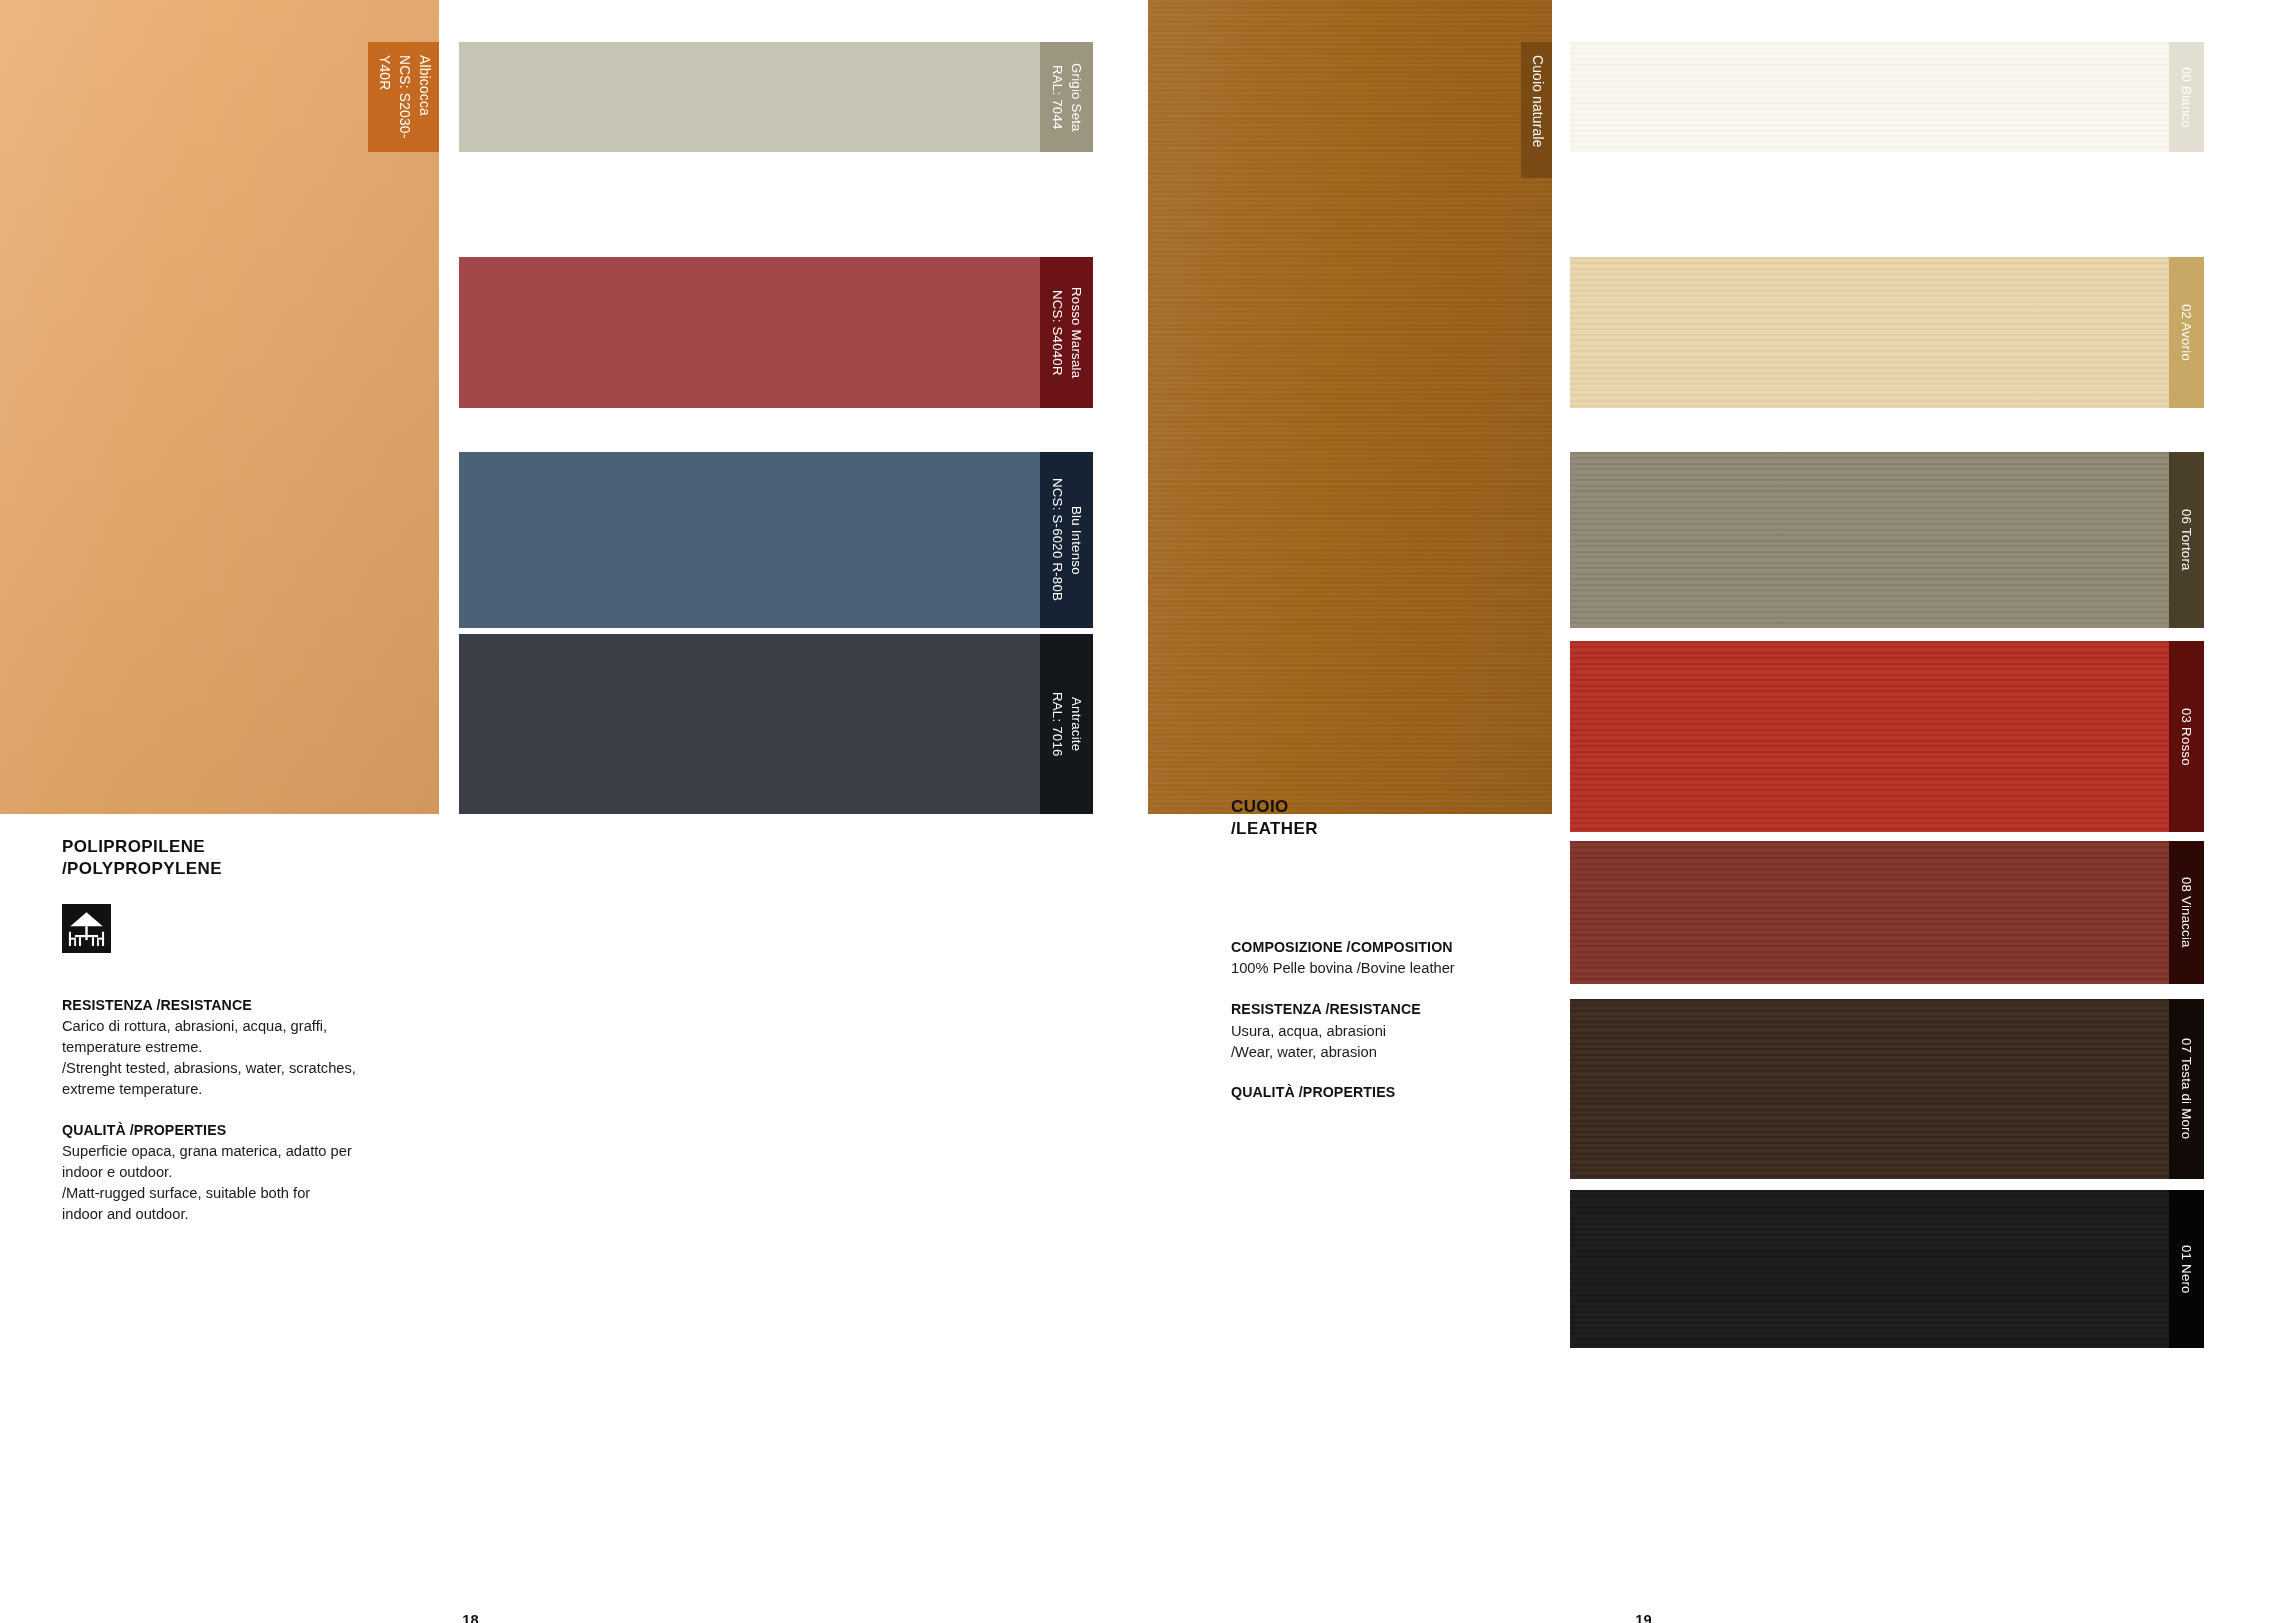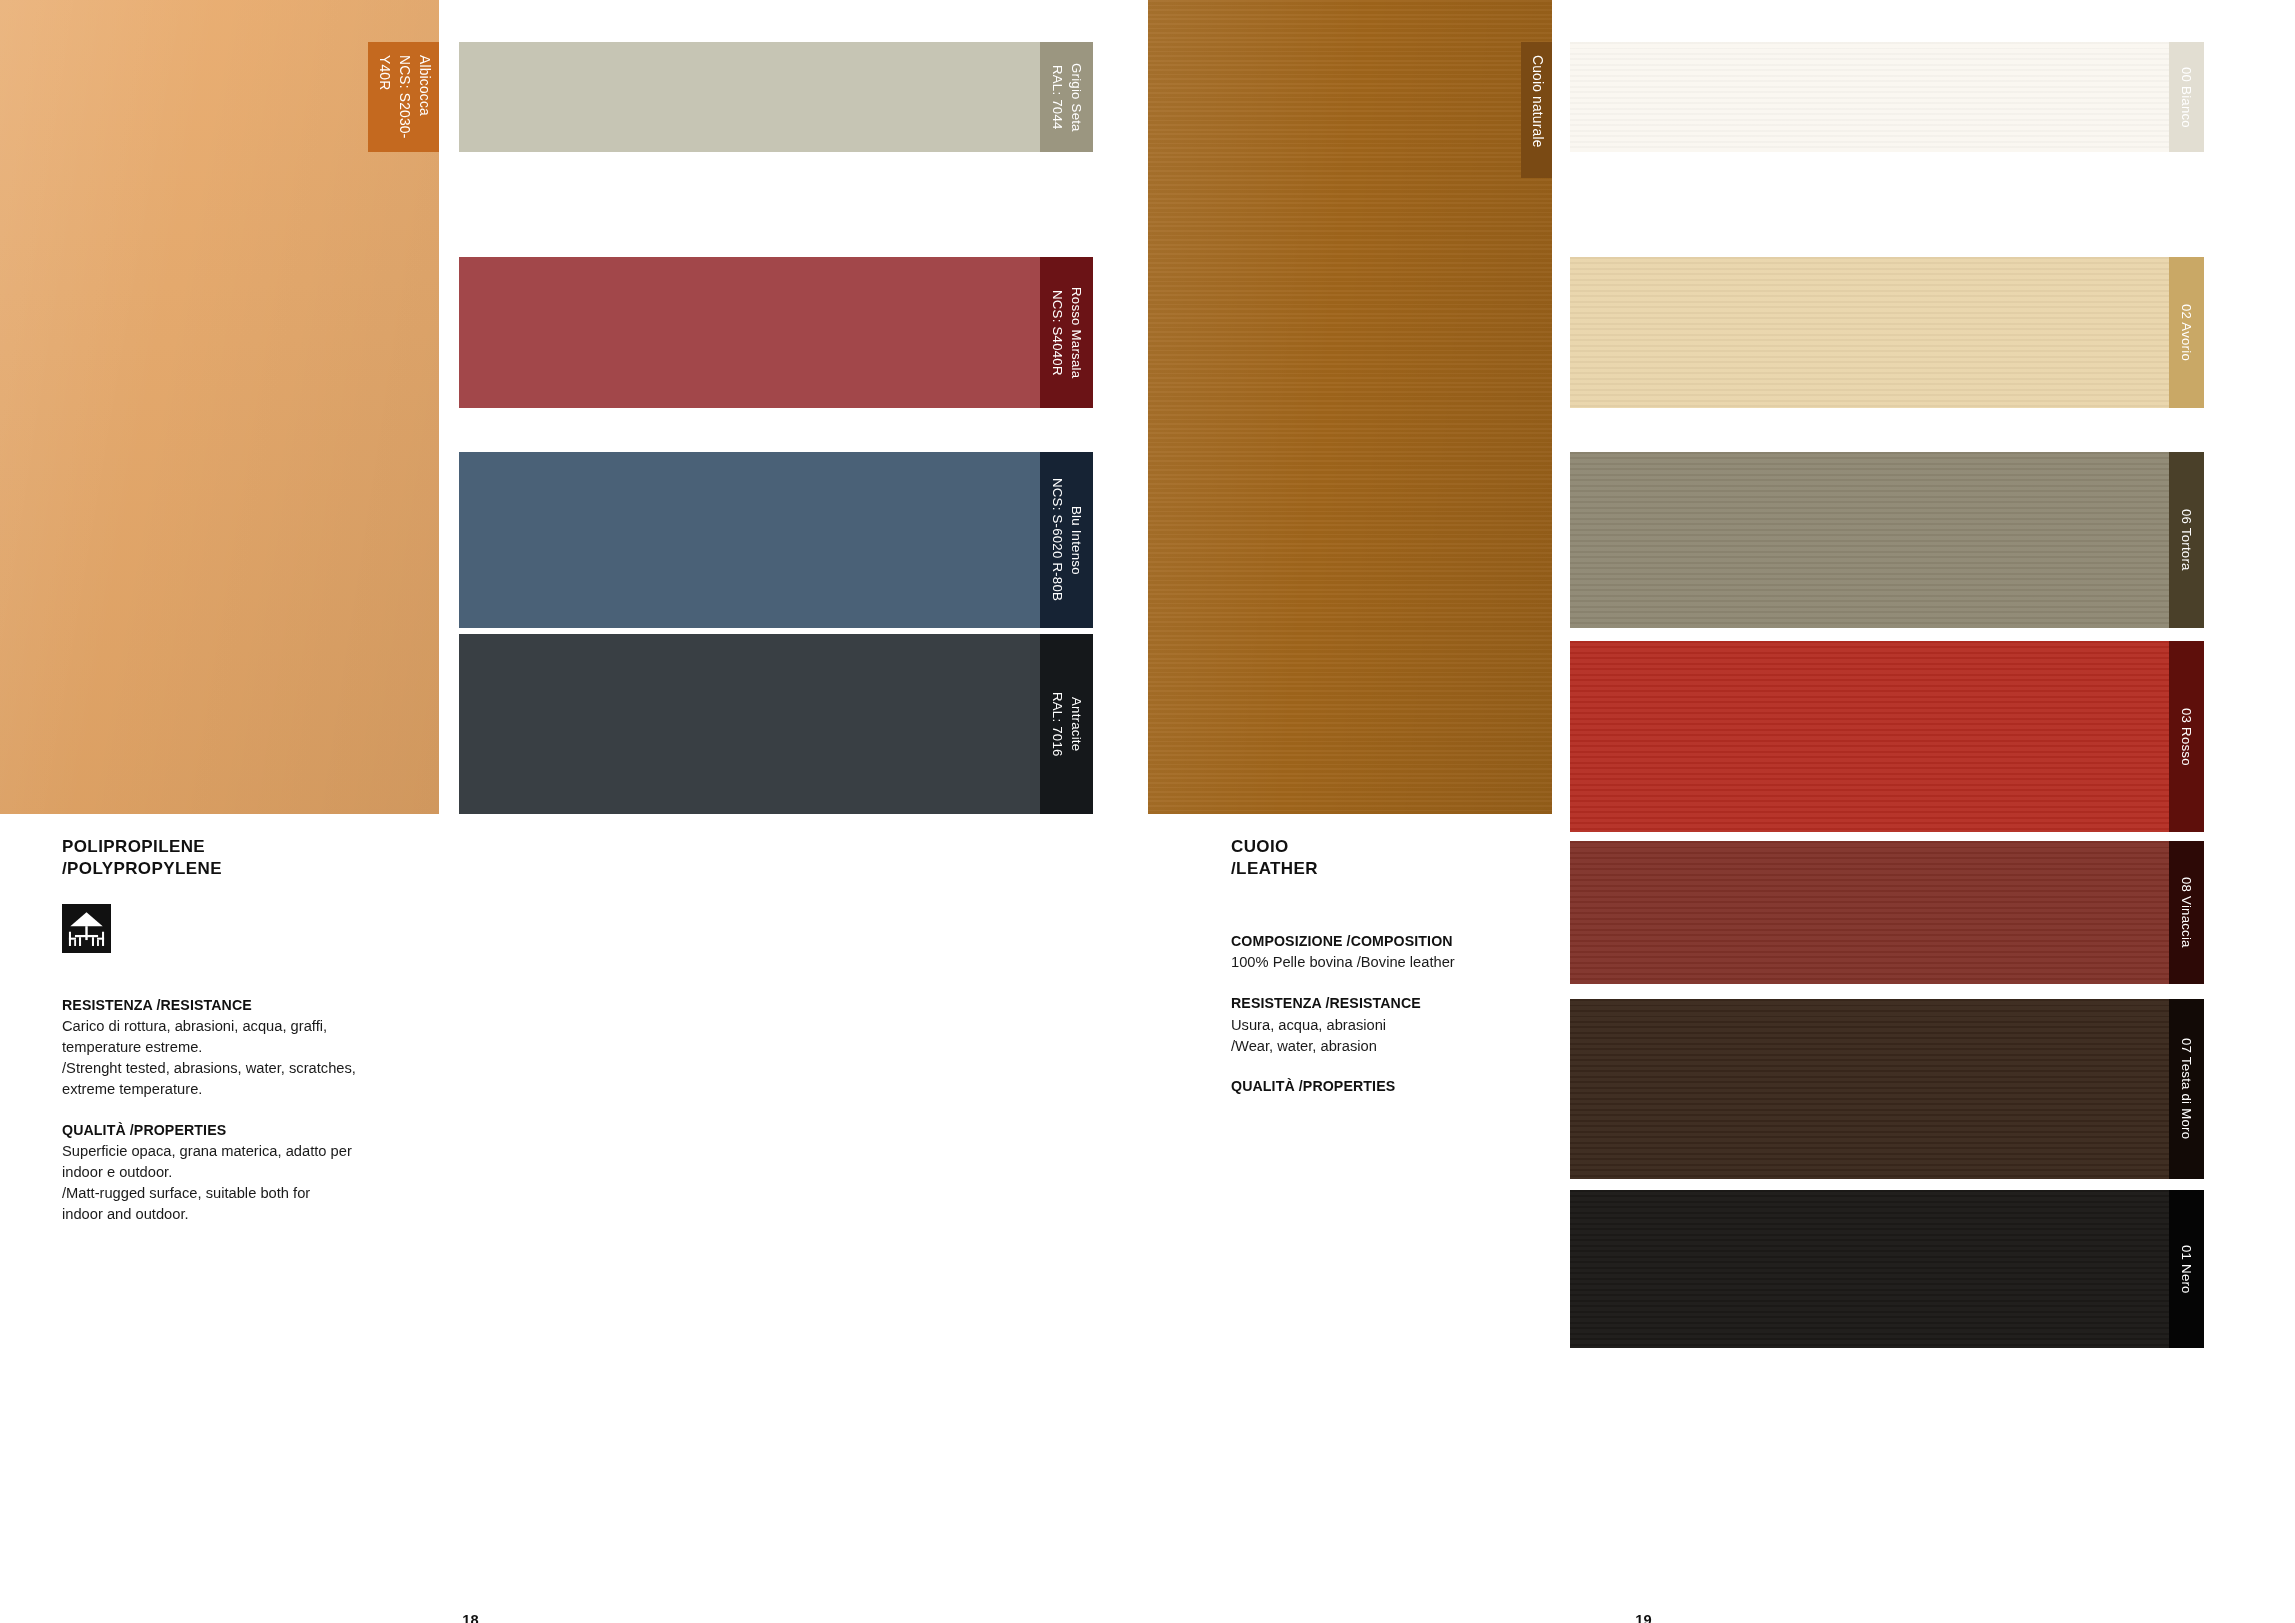--- a/index.html
+++ b/index.html
@@ -239,26 +239,26 @@
                   background-image:repeating-linear-gradient(180deg, rgba(0,0,0,.05) 0px, rgba(0,0,0,.05) 1.8px, rgba(255,255,255,.03) 1.8px, rgba(255,255,255,.03) 5.5px);"></div>
       <div class="tab" style="background:#120a06; width:35px;">07 Testa di Moro</div>
     </div>
 
     <div class="swatch" style="left:422px; top:1190px; width:634px; height:158px;">
       <div class="fill" style="background:#1c1a18;
                   background-image:repeating-linear-gradient(180deg, rgba(0,0,0,.05) 0px, rgba(0,0,0,.05) 1.8px, rgba(255,255,255,.025) 1.8px, rgba(255,255,255,.025) 5.5px);"></div>
       <div class="tab" style="background:#050505; width:35px;">01 Nero</div>
     </div>
 
-    <div class="infoblock" style="left:83px; top:836px; width:404px;">
+    <div class="infoblock" style="left:83px; top:796px; width:404px;">
 
       <div class="mat-title">CUOIO
 /LEATHER</div>
 
-      <div style="margin-top:51px;">
+      <div style="margin-top:97px;">
         <div class="spec">
           <div class="spec-label">COMPOSIZIONE /COMPOSITION</div>
           <div class="spec-body">100% Pelle bovina /Bovine leather</div>
         </div>
         <div class="spec">
           <div class="spec-label">RESISTENZA /RESISTANCE</div>
           <div class="spec-body">Usura, acqua, abrasioni
 /Wear, water, abrasion</div>
         </div>
         <div class="spec">

